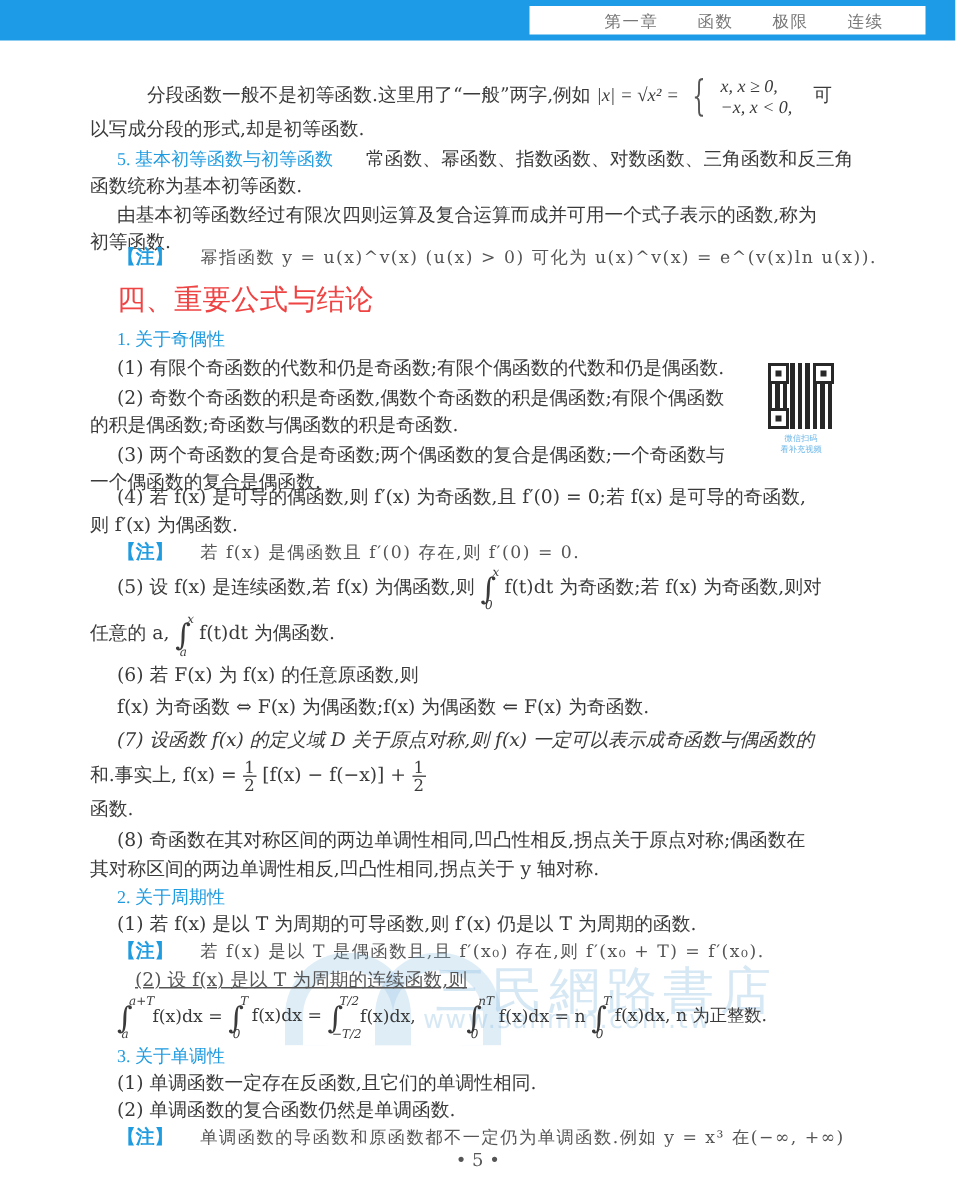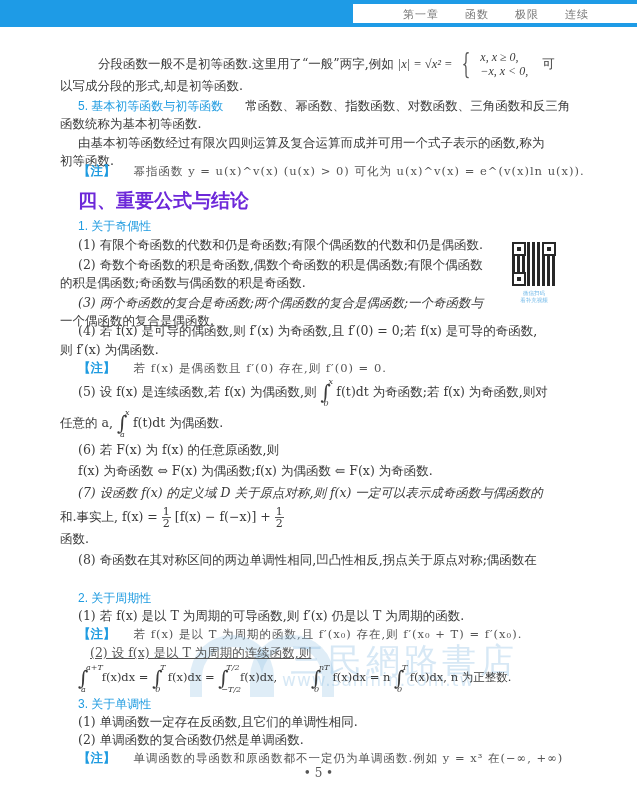--- a/index.html
+++ b/index.html
@@ -1,25 +1,25 @@
 <!DOCTYPE html>
 <html><head>
 <meta charset="utf-8">
 <style>
   html, body { margin: 0; padding: 0; background: #ffffff; }
   body { width: 637px; height: 800px; position: relative; overflow: hidden;
          font-family: "DejaVu Serif", "Liberation Serif", serif; color: #333333; }
   .header-bar { position: absolute; left: 0; top: 0; width: 637px; height: 27px; background: #1e9be6; }
-  .header-tab { position: absolute; left: 353px; top: 4px; width: 284px; height: 19px; background: #ffffff;
+  .header-tab { position: absolute; left: 353px; top: 4px; width: 264px; height: 19px; background: #ffffff;
                 font-size: 11px; color: #777777; letter-spacing: 1px; }
   .header-tab span { position: absolute; top: 3px; }
   .page { position: absolute; left: 0; top: 0; width: 637px; height: 800px; }
   .p { position: absolute; font-size: 12.5px; line-height: 16px; white-space: nowrap; color: #3a3a3a; }
-  .h-sub { font-family: Liberation Sans, sans-serif; font-size: 12px; color: #1f9be0; }
-  .h-main { font-family: "DejaVu Sans", "Liberation Sans", sans-serif; font-size: 19px; color: #6d28d9; font-weight: bold; }
+  .h-sub { font-family: Liberation Serif, serif; font-size: 12px; color: #1f9be0; }
+  .h-main { font-family: "DejaVu Sans", "Liberation Sans", sans-serif; font-size: 19px; color: #ef4444; font-weight: normal; }
   .note-tag { color: #1f9be0; font-weight: bold; font-family: "DejaVu Sans", "Liberation Sans", sans-serif; margin-right: 14px; }
   .note-text { color: #555555; font-size: 11.5px; letter-spacing: 1px; }
   i.m { font-style: italic; font-family: "Liberation Serif", serif; }
   .piece { display: inline-block; vertical-align: middle; font-size: 12px; line-height: 14px; margin-left: 2px; }
   .brace { display: inline-block; vertical-align: middle; font-size: 28px; line-height: 28px; color:#555; transform: scaleX(0.5); }
   .frac { display: inline-block; vertical-align: middle; text-align: center; font-size: 11px; line-height: 11px; }
   .frac .num { display: block; border-bottom: 1px solid #555; padding: 0 1px; }
   .frac .den { display: block; }
   .int { display: inline-block; vertical-align: middle; position: relative; font-size: 20px; line-height: 20px; width: 12px; }
   .int .up { position: absolute; left: 8px; top: -4px; font-size: 8px; line-height: 8px; font-style: italic; }
@@ -75,21 +75,21 @@
     <span class="note-tag">【注】</span>
     <span class="note-text">幂指函数 y = u(x)^v(x) (u(x) &gt; 0) 可化为 u(x)^v(x) = e^(v(x)ln u(x)).</span>
   </div>
 
   <div class="p h-main" style="left:78px; top:188px; line-height:24px;">四、重要公式与结论</div>
 
   <div class="p h-sub" style="left:78px; top:218px;">1. 关于奇偶性</div>
   <div class="p" style="left:78px; top:237px;">(1) 有限个奇函数的代数和仍是奇函数;有限个偶函数的代数和仍是偶函数.</div>
   <div class="p" style="left:78px; top:257px;">(2) 奇数个奇函数的积是奇函数,偶数个奇函数的积是偶函数;有限个偶函数</div>
   <div class="p" style="left:60px; top:275px;">的积是偶函数;奇函数与偶函数的积是奇函数.</div>
-  <div class="p" style="left:78px; top:295px;font-style:italic;">(3) 两个奇函数的复合是奇函数;两个偶函数的复合是偶函数;一个奇函数与</div>
+  <div class="p" style="left:78px; top:295px;">(3) 两个奇函数的复合是奇函数;两个偶函数的复合是偶函数;一个奇函数与</div>
   <div class="p" style="left:60px; top:313px;">一个偶函数的复合是偶函数.</div>
 
   <div class="qr">
     <div class="corner" style="left:0;top:0"></div>
     <div class="corner" style="right:0;top:0"></div>
     <div class="corner" style="left:0;bottom:0"></div>
   </div>
   <div class="qr-cap">
     <div>微信扫码</div>
     <div>看补充视频</div>
@@ -120,26 +120,27 @@
   <div class="p" style="left:78px; top:485px;font-style:italic;">(7) 设函数 f(x) 的定义域 D 关于原点对称,则 f(x) 一定可以表示成奇函数与偶函数的</div>
   <div class="p" style="left:60px; top:506px;">
     <span>和.事实上, f(x) =</span>
     <span class="frac"><span class="num">1</span><span class="den">2</span></span>
     <span>[f(x) − f(−x)] +</span>
     <span class="frac"><span class="num">1</span><span class="den">2</span></span>
   </div>
   <div class="p" style="left:60px; top:531px;">函数.</div>
 
   <div class="p" style="left:78px; top:552px;">(8) 奇函数在其对称区间的两边单调性相同,凹凸性相反,拐点关于原点对称;偶函数在</div>
+  <div class="p" style="left:60px; top:571px;">其对称区间的两边单调性相反,凹凸性相同,拐点关于 y 轴对称.</div>
 
   <div class="p h-sub" style="left:78px; top:590px;">2. 关于周期性</div>
   <div class="p" style="left:78px; top:608px;">(1) 若 f(x) 是以 T 为周期的可导函数,则 f′(x) 仍是以 T 为周期的函数.</div>
   <div class="p" style="left:78px; top:626px;">
     <span class="note-tag">【注】</span>
-    <span class="note-text">若 f(x) 是以 T 为周期的函数,且 f′(x₀) 存在,则 f′(x₀ + T) = f′(x₀).</span>
+    <span class="note-text">若 f(x) 是以 T 是偶函数且,且 f′(x₀) 存在,则 f′(x₀ + T) = f′(x₀).</span>
   </div>
 
   <div class="watermark">
     <div class="wm-arc" style="left:10px; top:5px; width:60px; height:50px;"></div>
     <div class="wm-arc" style="left:70px; top:5px; width:60px; height:50px;"></div>
   </div>
   <div class="wm-text">三民網路書店</div>
   <div class="wm-url">www.sanmin.com.tw</div>
 
   <div class="p" style="left:90px; top:645px; color:#555;text-decoration:underline;">(2) 设 f(x) 是以 T 为周期的连续函数,则</div>

